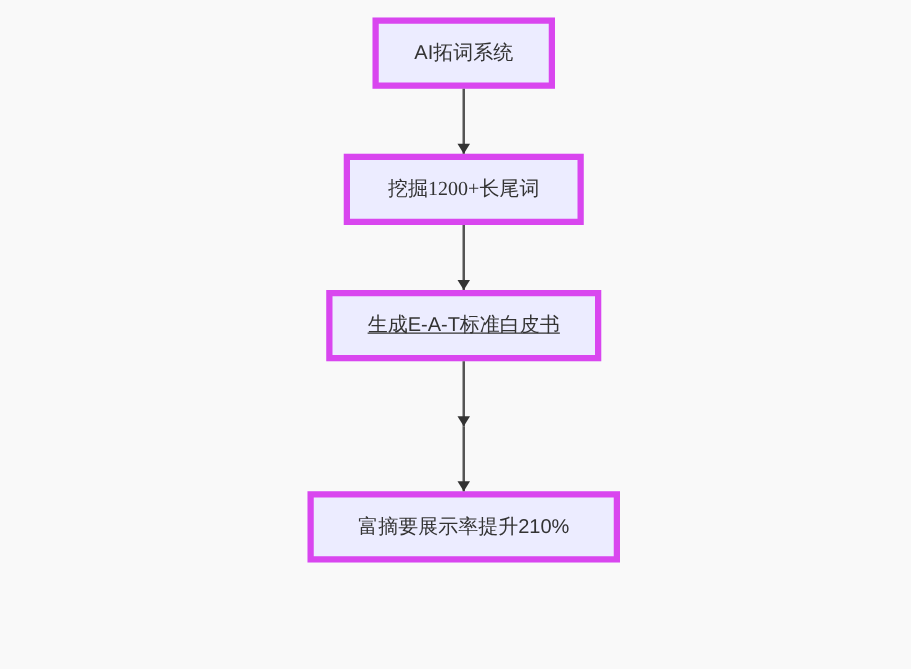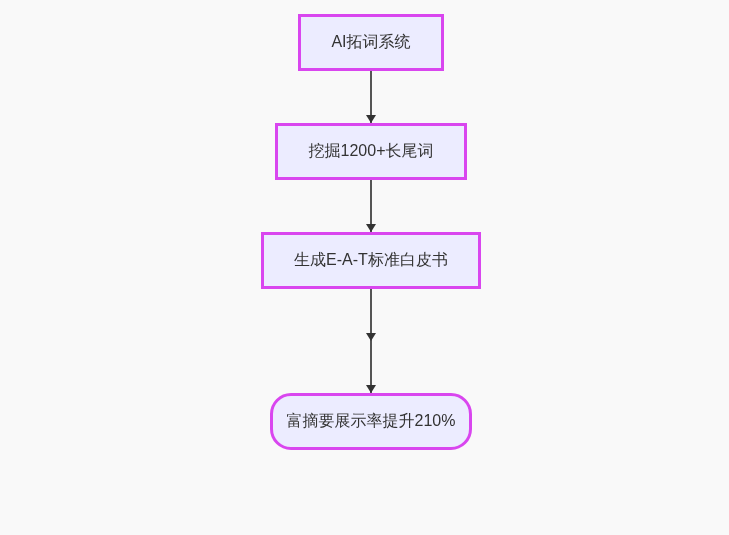--- a/index.html
+++ b/index.html
@@ -20,34 +20,34 @@
     top: 14px;
     transform: translateX(-50%);
     display: flex;
     flex-direction: column;
     align-items: center;
   }
   .node {
     box-sizing: border-box;
     height: 57px;
     background: #ECECFF;
-    border: 3px solid #d946ef;
+    border: 5px solid #d946ef;
     display: flex;
     align-items: center;
     justify-content: center;
     color: #333333;
     font-size: 16px;
     white-space: nowrap;
     flex: 0 0 auto;
   }
   .node-1 { width: 146px; }
-  .node-2 { width: 192px; }
-  .node-3 { width: 220px; }
+  .node-2 { width: 192px; font-family: Liberation Serif, serif; }
+  .node-3 { width: 220px; text-decoration: underline; }
   .node-4 { width: 213px; }
-  .node-5 { width: 202px; border-radius: 21px; }
+  .node-5 { width: 250px; }
   .connector {
     position: relative;
     width: 2px;
     height: 52px;
     background: #555555;
     flex: 0 0 auto;
   }
   .arrowhead {
     position: absolute;
     bottom: 0;

